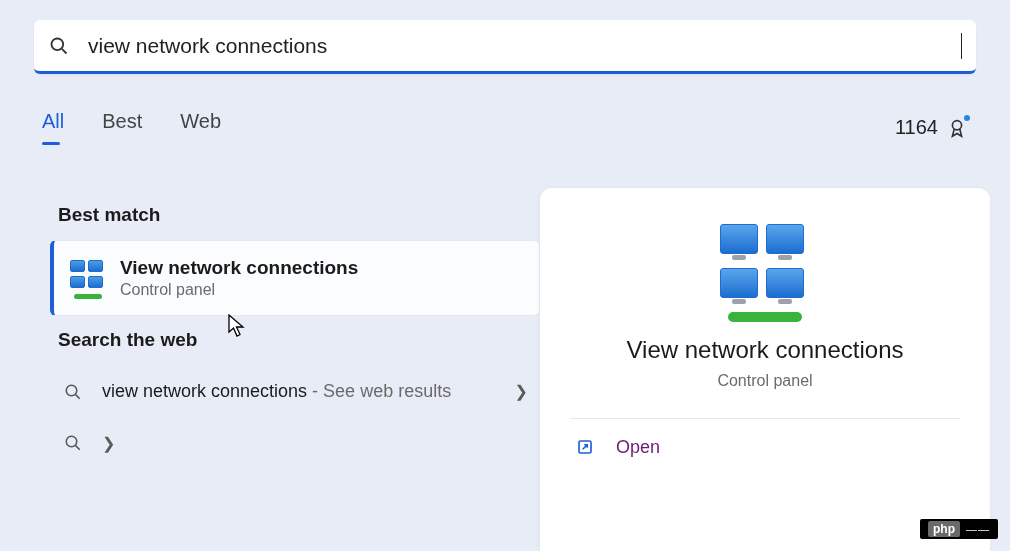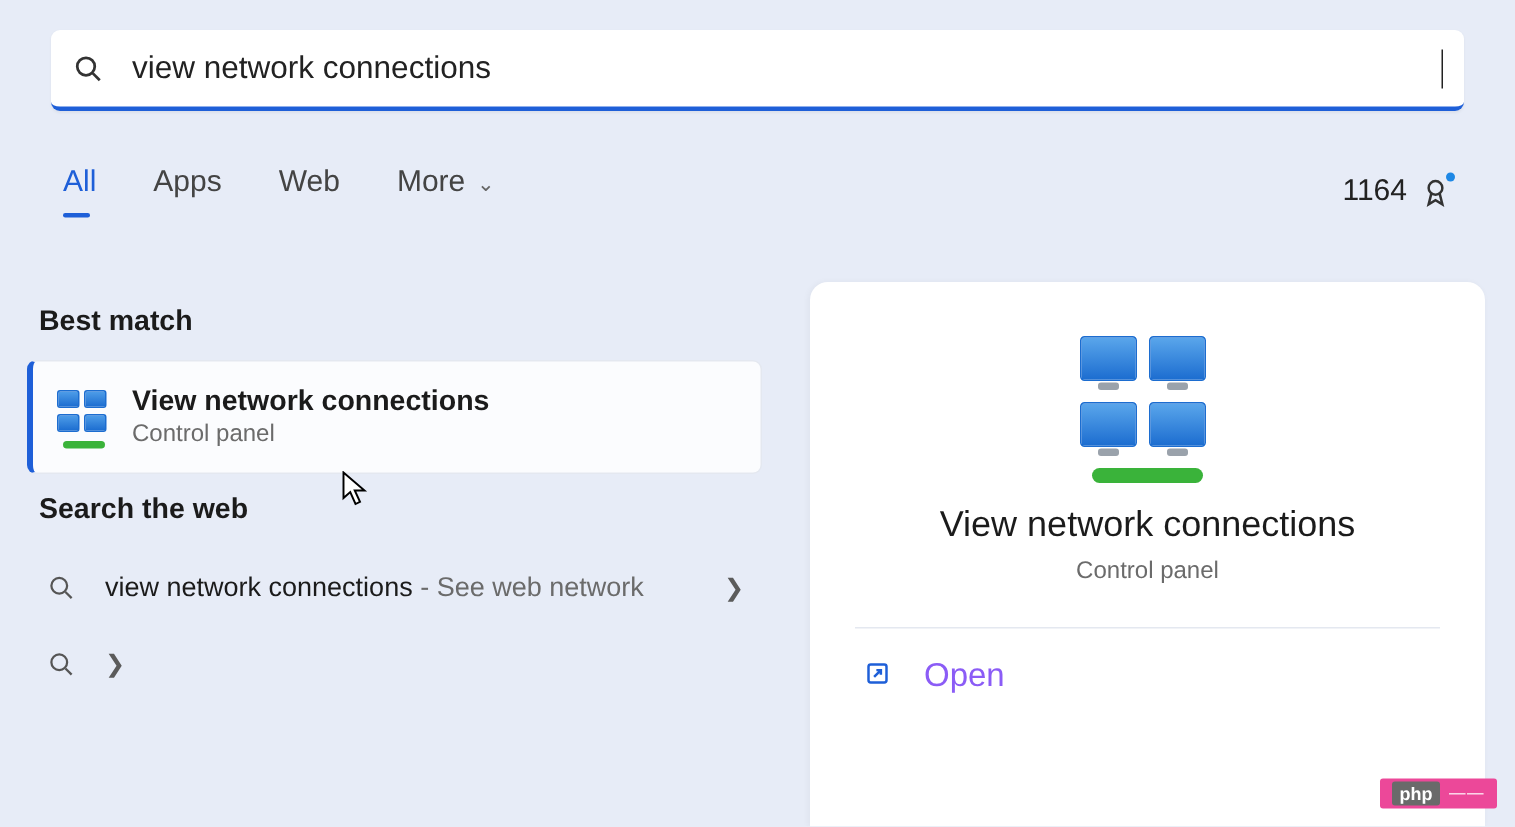--- a/index.html
+++ b/index.html
@@ -12,21 +12,21 @@
     @keyframes blink { 50% { opacity: 0; } }
 
     .tabs { position: absolute; top: 110px; left: 42px; right: 42px; display: flex; }
     .tab { font-size: 20px; color: #444; margin-right: 38px; padding-bottom: 12px; cursor: pointer; }
     .tab.active { color: #1e5fd8; position: relative; }
     .tab.active::after { content:""; position:absolute; bottom:0; left:0; right:0; height:3px; background:#1e5fd8; border-radius:2px; width:18px; }
     .tab .chev { font-size: 14px; margin-left: 4px; color:#666; }
     .rewards { position:absolute; right:42px; top:116px; font-size:20px; color:#222; display:flex; align-items:center;margin-left:30px; }
     .rewards .medal { margin-left:8px; position:relative; width:22px; height:22px; }
 
-    .left-col { position:absolute; left:18px; top:190px; width:490px; }
+    .left-col { position:absolute; left:50px; top:190px; width:490px; }
     .section-header { font-size: 19px; font-weight: 600; color:#1b1b1b; margin: 14px 0 14px 8px; }
 
     .best-match-card { background:#fbfcfe; border:1px solid #e4e8f0; border-left:4px solid #1e5fd8; border-radius:6px; padding:16px 16px; display:flex; align-items:center; }
     .net-icon { width:36px; height:36px; margin-right:14px; position:relative; }
     .net-icon .mon { position:absolute; width:15px; height:12px; background:linear-gradient(#4e9de8,#1c6dd0); border:1px solid #1c6dd0; border-radius:2px; }
     .net-icon .m1{top:0;left:0} .net-icon .m2{top:0;left:18px} .net-icon .m3{top:16px;left:0} .net-icon .m4{top:16px;left:18px}
     .net-icon .cable{position:absolute;bottom:-3px;left:4px;right:4px;height:5px;background:#3ab33a;border-radius:3px;}
     .bm-title { font-size:19px; font-weight:600; color:#1b1b1b; }
     .bm-sub { font-size:16px; color:#6b6b6b; margin-top:2px; }
 
@@ -41,24 +41,24 @@
     .big-icon { width:90px; height:90px; position:relative; margin:12px 0 22px; }
     .big-icon .mon { position:absolute; width:38px; height:30px; background:linear-gradient(#5aa6eb,#1c6dd0); border:1px solid #1c6dd0; border-radius:3px; }
     .big-icon .mon::after{content:"";position:absolute;bottom:-7px;left:50%;transform:translateX(-50%);width:14px;height:5px;background:#9aa2ab;border-radius:2px;}
     .big-icon .m1{top:0;left:0} .big-icon .m2{top:0;left:46px} .big-icon .m3{top:44px;left:0} .big-icon .m4{top:44px;left:46px}
     .big-icon .cable{position:absolute;bottom:-8px;left:8px;right:8px;height:10px;background:#3ab33a;border-radius:5px;}
     .pv-title { font-size:24px; color:#1b1b1b; text-align:center; }
     .pv-sub { font-size:16px; color:#6b6b6b; margin-top:8px; margin-bottom:28px; }
     .divider { width:100%; height:1px; background:#e4e8f0; }
     .open-row { width:100%; display:flex; align-items:center; padding:18px 6px; cursor:pointer; }
     .open-row .oicon{width:20px;height:20px;margin-right:20px;color:#1e5fd8;}
-    .open-row .olabel{font-size:22px;color:#8b5cf6;}
+    .open-row .olabel{font-size:18px;color:#701a75;}
 
     .cursor-img { position:absolute; left:228px; top:314px; pointer-events:none; }
-    .watermark { position:absolute; right:12px; bottom:12px; background:#ec4899; padding:2px 8px; border-radius:2px; display:flex; align-items:center; }
+    .watermark { position:absolute; right:12px; bottom:12px; background:#000000; padding:2px 8px; border-radius:2px; display:flex; align-items:center; }
     .watermark .brand { background:#6a6a6a; color:#fff; font-size:12px; font-weight:600; padding:1px 5px; border-radius:2px; margin-right:6px; }
     .watermark .rest { color:#fff; font-size:11px; letter-spacing:1px; }
 
     svg { display:block; }
   </style>
 </head>
 <body>
 
 <div class="search-bar">
   <span class="icon">
@@ -66,23 +66,22 @@
         <circle cx="10" cy="10" r="7"></circle>
         <line x1="15.5" y1="15.5" x2="21" y2="21"></line>
       </svg>
   </span>
   <input class="search-input" type="text" value="view network connections" style="">
   <span class="caret"></span>
 </div>
 
 <div class="tabs">
   <div class="tab active">All</div>
-  <div class="tab">Apps</div>
+  <div class="tab">Best</div>
   <div class="tab">Web</div>
-  <div class="tab"><span>More</span><span class="chev"> ⌄</span></div>
 </div>
 <div class="rewards">
   <span>1164</span>
   <span class="medal">
     <svg width="22" height="22" viewBox="0 0 24 24" fill="none" stroke="#333" stroke-width="1.8">
         <circle cx="12" cy="9" r="5"></circle>
         <path d="M9 13l-2 8 5-3 5 3-2-8"></path>
       </svg>
     <span style="position:absolute;top:-2px;right:-2px;width:6px;height:6px;background:#1e88e5;border-radius:50%"></span>
   </span>
@@ -107,21 +106,21 @@
 
   <div class="section-header" style="margin-top:13px">Search the web</div>
 
   <div class="web-item">
     <span class="sicon">
       <svg width="18" height="18" viewBox="0 0 24 24" fill="none" stroke="#555" stroke-width="2">
           <circle cx="10" cy="10" r="7"></circle>
           <line x1="15.5" y1="15.5" x2="21" y2="21"></line>
         </svg>
     </span>
-    <div class="wt"><span>view network connections</span><span class="suffix"> - See web network</span></div>
+    <div class="wt"><span>view network connections</span><span class="suffix"> - See web results</span></div>
     <span class="chev">❯</span>
   </div>
 
   <div class="web-item">
     <span class="sicon">
       <svg width="18" height="18" viewBox="0 0 24 24" fill="none" stroke="#555" stroke-width="2">
           <circle cx="10" cy="10" r="7"></circle>
           <line x1="15.5" y1="15.5" x2="21" y2="21"></line>
         </svg>
     </span>

